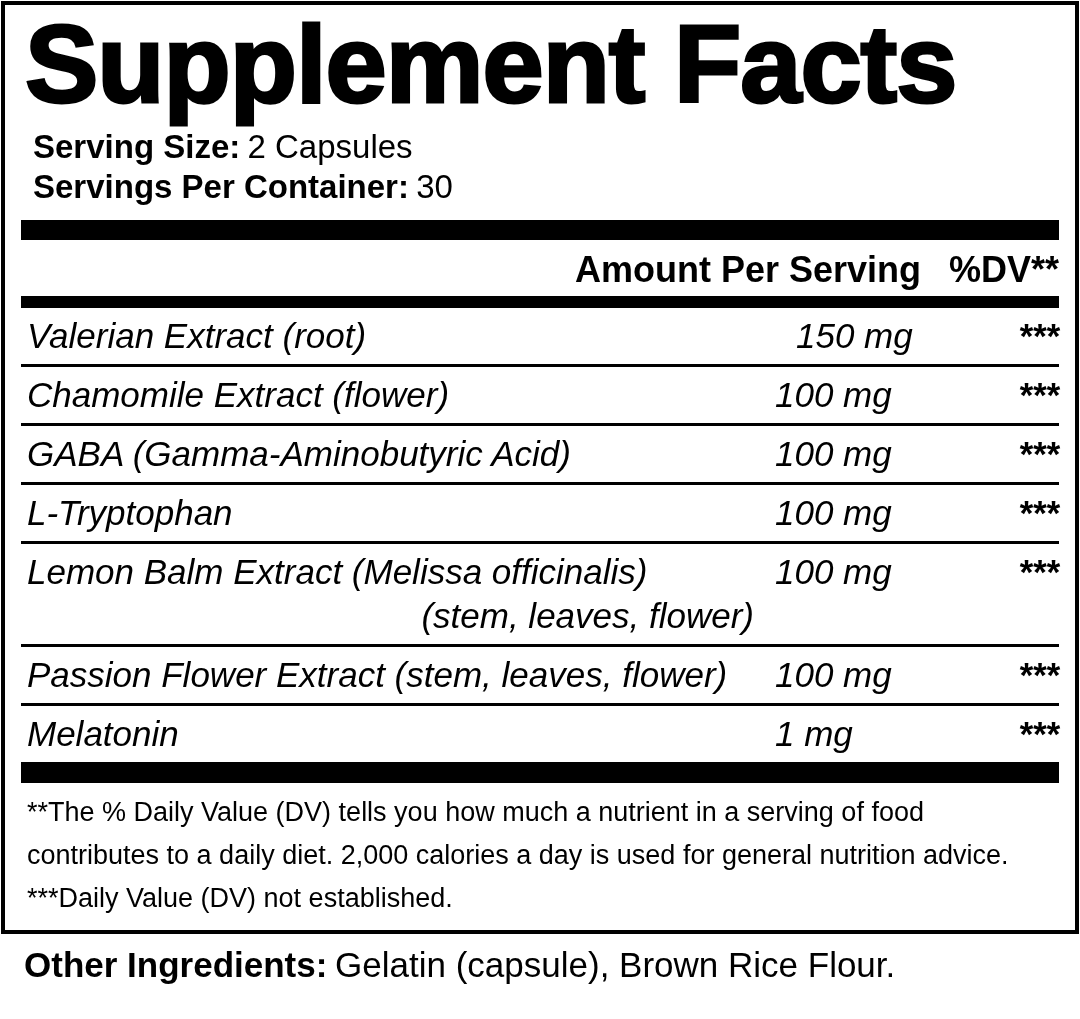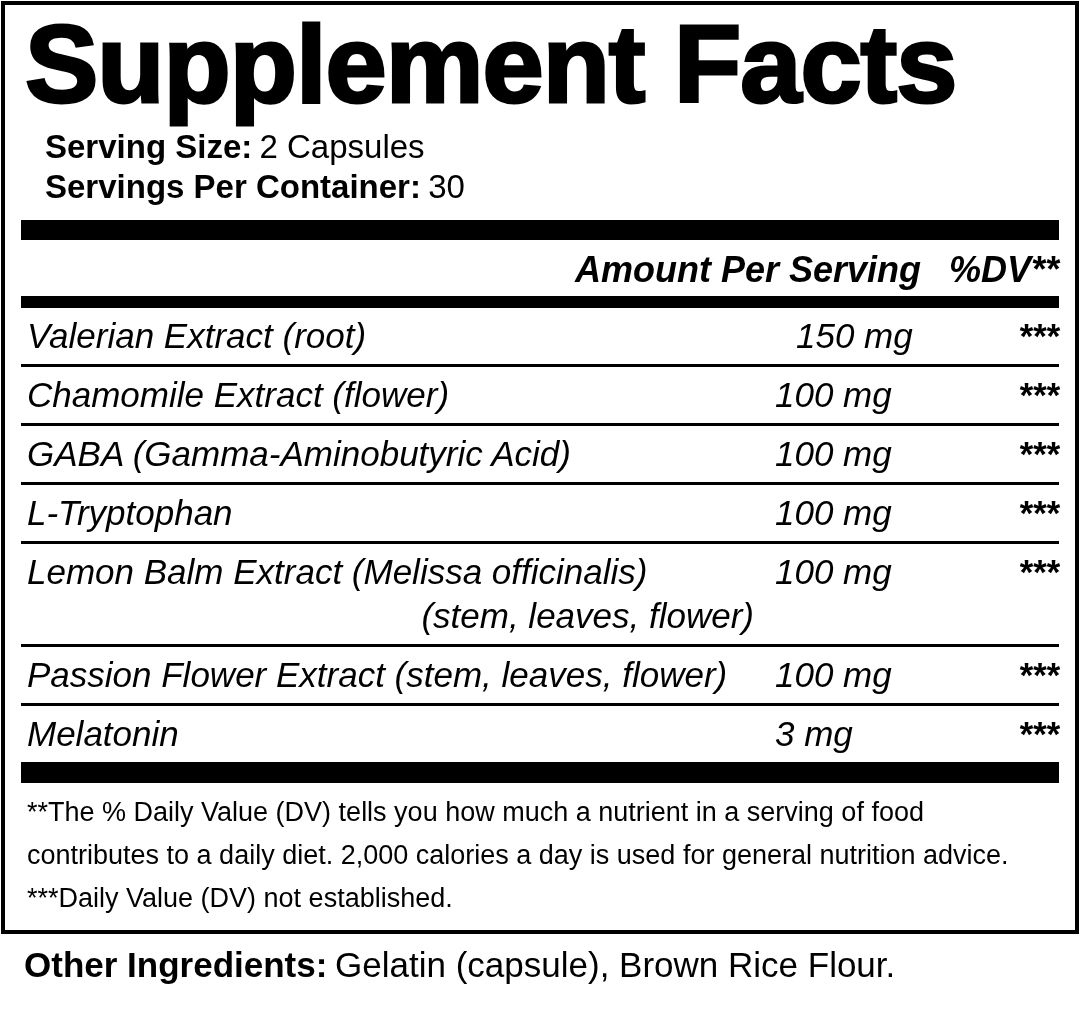--- a/index.html
+++ b/index.html
@@ -27,41 +27,40 @@
     margin: 4px 0 0 4px;
     font-size: 110px;
     line-height: 98px;
     font-weight: bold;
     letter-spacing: -1px;
     -webkit-text-stroke: 3px #000;
     white-space: nowrap;
   }
   .serving-block {
     margin-top: 14px;
-    margin-left: 24px;
+    margin-left: 12px;
     font-size: 33px;
     line-height: 40px;
   }
   .b { font-weight: bold; }
   .lbl { margin-right: 0.22em; }
   .bar {
     background: #000;
     width: 100%;
   }
   .bar-thick1 { height: 20px; margin-top: 13px; }
   .bar-med   { height: 12px; }
   .bar-thick2 { height: 21px; }
   .thead {
     display: flex;
     justify-content: flex-end;
     padding: 12px 0 8px 0;
     font-size: 36px;
     line-height: 36px;
     font-weight: bold;
-    font-style: italic;
   }
   .dv-head {
     width: 138px;
     text-align: right;
   }
   .row {
     display: grid;
     grid-template-columns: 1fr 125px 138px;
     padding: 6px 0 6px 0;
     font-size: 35px;
@@ -166,21 +165,21 @@
       </div>
       <div class="cell-amount">100 mg</div>
       <div class="cell-dv">***</div>
     </div>
 
     <div class="row">
       <div class="cell-name">
         <div class="name-line1">Melatonin</div>
 
       </div>
-      <div class="cell-amount">3 mg</div>
+      <div class="cell-amount">1 mg</div>
       <div class="cell-dv">***</div>
     </div>
   </div>
 
   <div class="bar bar-thick2"></div>
 
   <div class="footnotes">
     <p>**The % Daily Value (DV) tells you how much a nutrient in a serving of food contributes to a daily diet. 2,000 calories a day is used for general nutrition advice.</p>
     <p>***Daily Value (DV) not established.</p>
   </div>

